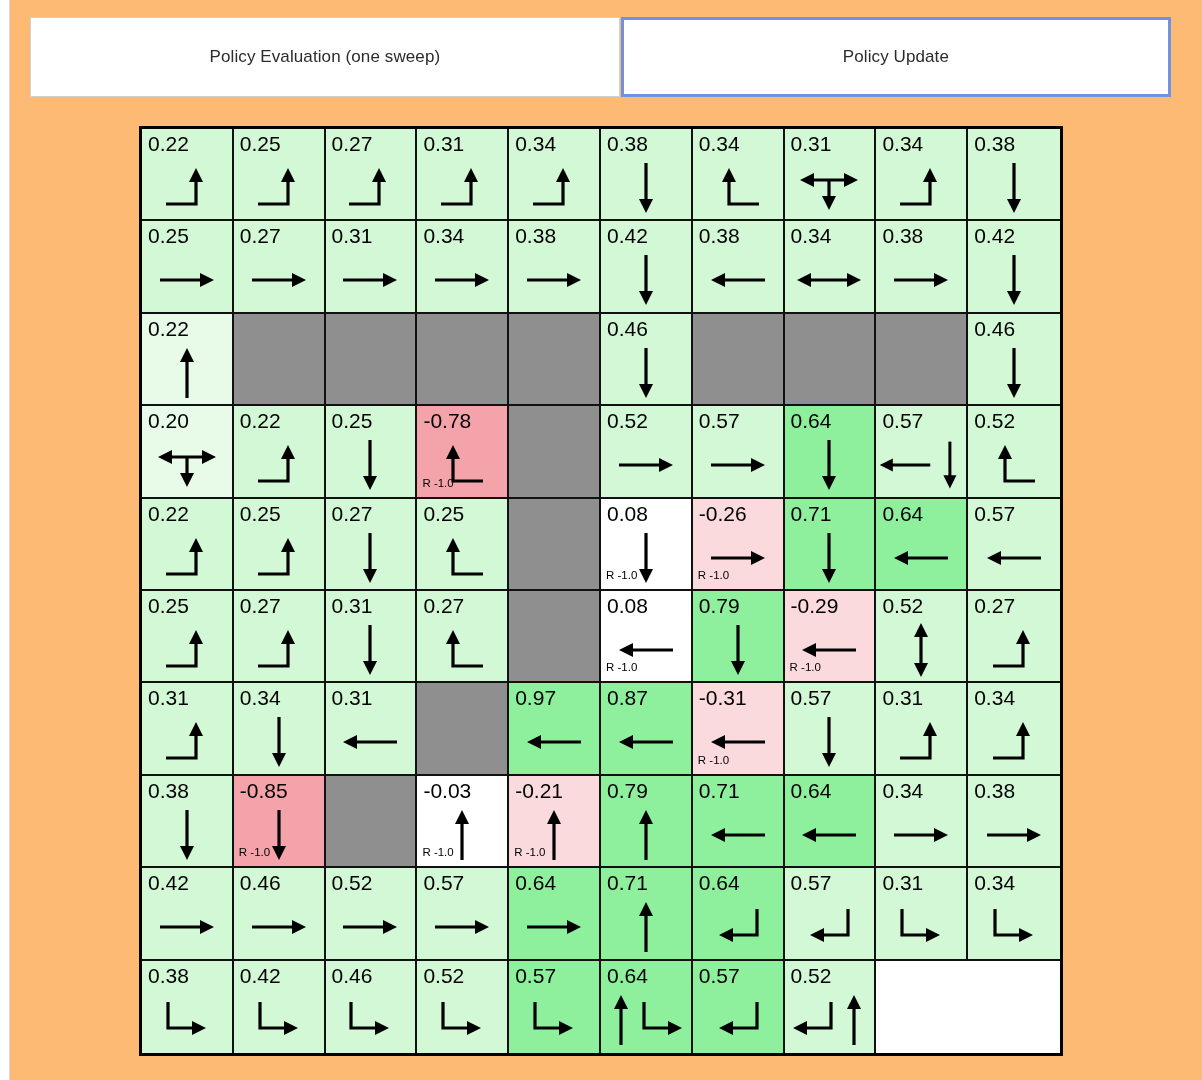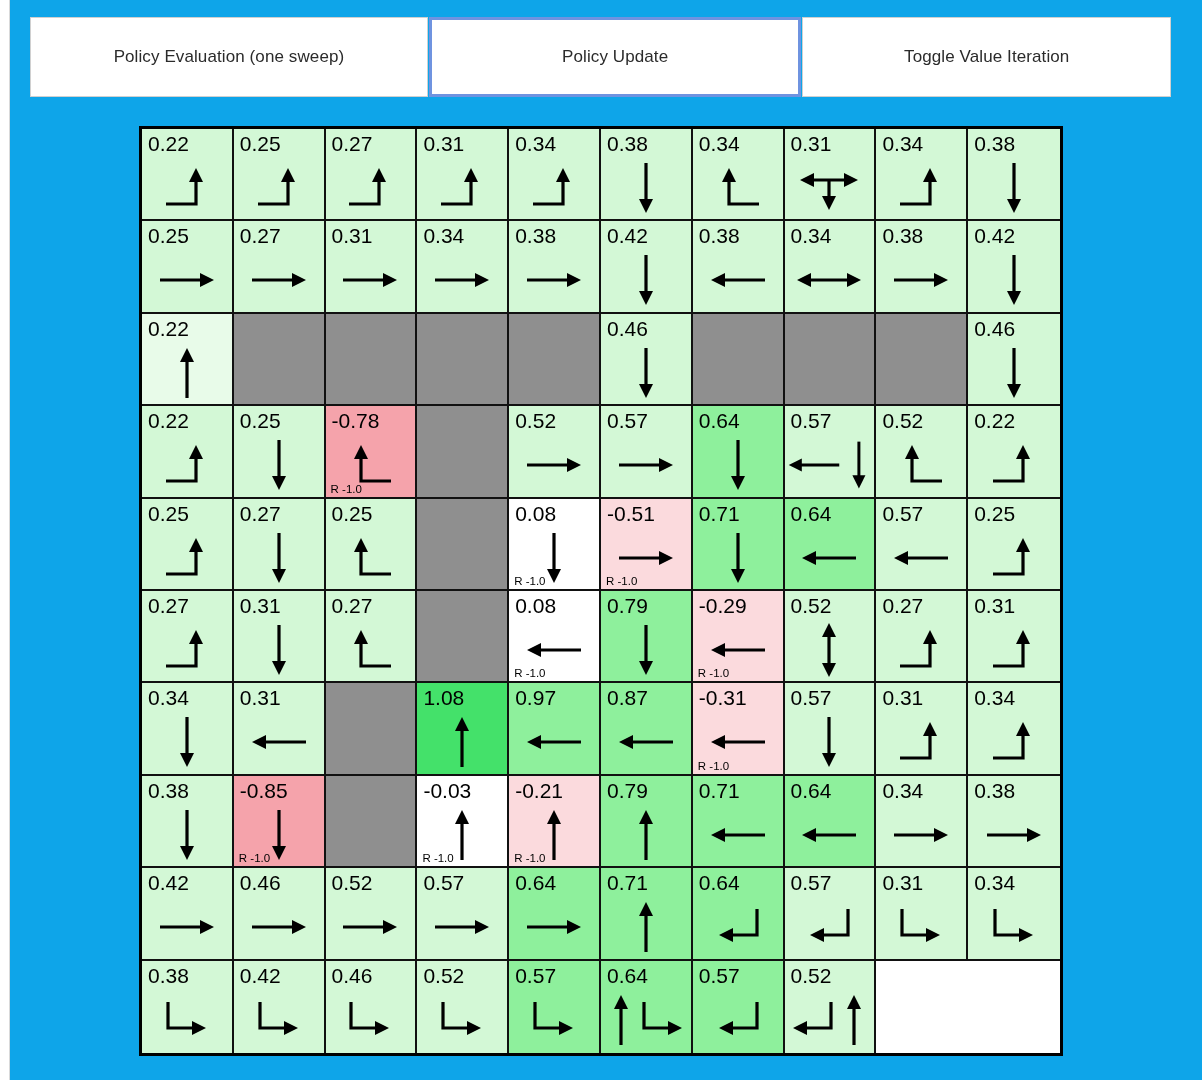--- a/index.html
+++ b/index.html
@@ -7,21 +7,21 @@
     margin: 0; padding: 0;
     width: 1202px; height: 1080px;
     background: #ffffff;
     font-family: "Liberation Sans", sans-serif;
     overflow: hidden;
   }
   #app {
     position: relative;
     width: 1202px;
     height: 1080px;
-    background: #0ea5e9;
+    background: #fdba74;
   }
   
   .left-strip {
     position: absolute;
     left: 0; top: 0;
     width: 10px; height: 1080px;
     border-right: 1px solid #d9d9d9;
     background: #ffffff;
   }
 
@@ -86,21 +86,21 @@
     left: 6px;
     top: 2px;
     font-size: 21px;
     color: #000;
     font-family: "Liberation Sans", sans-serif;
     line-height: 1.2;
   }
   .rew {
     position: absolute;
     left: 5px;
-    bottom: 2px;
+    bottom: 8px;
     font-size: 11.5px;
     color: #000;
     font-family: "Liberation Sans", sans-serif;
   }
   .arrows {
     position: absolute;
     left: 0; right: 0;
     top: 30px;
     height: 58px;
     display: flex;
@@ -112,21 +112,20 @@
 </style>
 </head>
 <body>
 
 <div id="app">
   <div class="left-strip"></div>
 
   <div class="toolbar">
     <div class="tbtn wide1">Policy Evaluation (one sweep)</div>
     <div class="tbtn selected">Policy Update</div>
-    <div class="tbtn">Toggle Value Iteration</div>
   </div>
 
   <div class="grid-wrap">
     <div class="grid" id="grid">
         <div class="cell" style="background: rgb(211, 248, 214);">
           <div class="val">0.22</div>
           <div class="arrows">
             <svg width="50" height="48" viewBox="0 0 50 48">
               <path d="M4 40 H34 V16" stroke="#000" stroke-width="3.2" fill="none" stroke-linecap="butt"></path>
               <polygon points="34,4 27,18 41,18" fill="#000"></polygon>
@@ -335,20 +334,32 @@
         <div class="cell wall" style="background: rgb(143, 143, 143);"></div>
         <div class="cell" style="background: rgb(211, 248, 214);">
           <div class="val">0.46</div>
           <div class="arrows">
             <svg width="34" height="58" viewBox="0 0 34 58">
               <path d="M17 4 V44" stroke="#000" stroke-width="3.2" fill="none" stroke-linecap="butt"></path>
               <polygon points="17,54 10,40 24,40" fill="#000"></polygon>
             </svg>
           </div>
         </div>
+        <div class="cell" style="background: rgb(232, 251, 233);">
+          <div class="val">0.20</div>
+          <div class="arrows">
+            <svg width="66" height="56" viewBox="0 0 66 56">
+              <path d="M14 20 H52" stroke="#000" stroke-width="3.2" fill="none" stroke-linecap="butt"></path>
+              <polygon points="4,20 18,13 18,27" fill="#000"></polygon>
+              <polygon points="62,20 48,13 48,27" fill="#000"></polygon>
+              <path d="M33 20 V38" stroke="#000" stroke-width="3.2" fill="none" stroke-linecap="butt"></path>
+              <polygon points="33,50 26,36 40,36" fill="#000"></polygon>
+            </svg>
+          </div>
+        </div>
         <div class="cell" style="background: rgb(211, 248, 214);">
           <div class="val">0.22</div>
           <div class="arrows">
             <svg width="50" height="48" viewBox="0 0 50 48">
               <path d="M4 40 H34 V16" stroke="#000" stroke-width="3.2" fill="none" stroke-linecap="butt"></path>
               <polygon points="34,4 27,18 41,18" fill="#000"></polygon>
             </svg>
           </div>
         </div>
         <div class="cell" style="background: rgb(211, 248, 214);">
@@ -461,21 +472,21 @@
           <div class="val">0.08</div>
           <div class="arrows">
             <svg width="34" height="58" viewBox="0 0 34 58">
               <path d="M17 4 V44" stroke="#000" stroke-width="3.2" fill="none" stroke-linecap="butt"></path>
               <polygon points="17,54 10,40 24,40" fill="#000"></polygon>
             </svg>
           </div>
           <div class="rew">R -1.0</div>
         </div>
         <div class="cell" style="background: rgb(251, 218, 221);">
-          <div class="val">-0.51</div>
+          <div class="val">-0.26</div>
           <div class="arrows">
             <svg width="62" height="34" viewBox="0 0 62 34">
               <path d="M4 17 H48" stroke="#000" stroke-width="3.2" fill="none" stroke-linecap="butt"></path>
               <polygon points="58,17 44,10 44,24" fill="#000"></polygon>
             </svg>
           </div>
           <div class="rew">R -1.0</div>
         </div>
         <div class="cell" style="background: rgb(142, 240, 156);">
           <div class="val">0.71</div>
@@ -610,29 +621,20 @@
         <div class="cell" style="background: rgb(211, 248, 214);">
           <div class="val">0.31</div>
           <div class="arrows">
             <svg width="62" height="34" viewBox="0 0 62 34">
               <path d="M14 17 H58" stroke="#000" stroke-width="3.2" fill="none" stroke-linecap="butt"></path>
               <polygon points="4,17 18,10 18,24" fill="#000"></polygon>
             </svg>
           </div>
         </div>
         <div class="cell wall" style="background: rgb(143, 143, 143);"></div>
-        <div class="cell" style="background: rgb(68, 225, 106);">
-          <div class="val">1.08</div>
-          <div class="arrows">
-            <svg width="34" height="58" viewBox="0 0 34 58">
-              <path d="M17 54 V14" stroke="#000" stroke-width="3.2" fill="none" stroke-linecap="butt"></path>
-              <polygon points="17,4 10,18 24,18" fill="#000"></polygon>
-            </svg>
-          </div>
-        </div>
         <div class="cell" style="background: rgb(142, 240, 156);">
           <div class="val">0.97</div>
           <div class="arrows">
             <svg width="62" height="34" viewBox="0 0 62 34">
               <path d="M14 17 H58" stroke="#000" stroke-width="3.2" fill="none" stroke-linecap="butt"></path>
               <polygon points="4,17 18,10 18,24" fill="#000"></polygon>
             </svg>
           </div>
         </div>
         <div class="cell" style="background: rgb(142, 240, 156); padding-left: 17px;">

